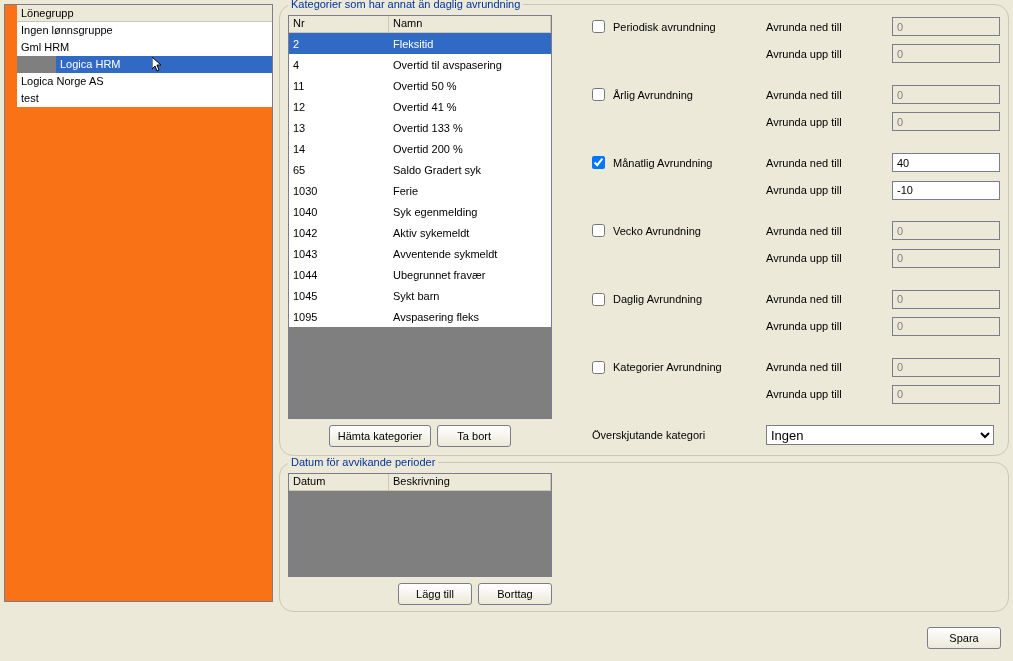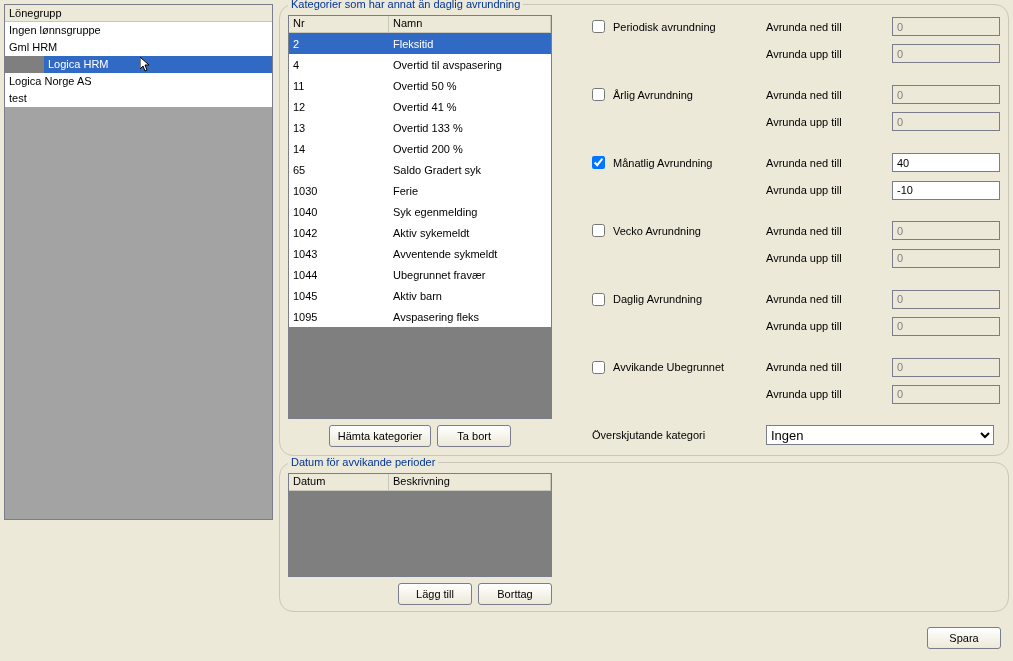--- a/index.html
+++ b/index.html
@@ -16,24 +16,25 @@
   .main {
     display: flex;
     padding: 4px;
     gap: 6px;
     height: 100%;
   }
   .left-col { width: 272px; display: flex; flex-direction: column; }
   .right-col { flex: 1; display: flex; flex-direction: column; gap: 6px; }
 
   .listbox {
-    background: #a3a3a3;
+    background: #f97316;
     border: 1px solid #7b7d8d;
     width: 100%;
-    height: 516px;
+    height: 598px;
+    padding-left: 12px;
   }
   .listbox .header {
     background: #ece9d8;
     border-bottom: 1px solid #c9c7ba;
     padding: 2px 4px;
     font-size: 11px;
     height: 17px;
     line-height: 13px;
   }
   .listbox .items {
@@ -268,21 +269,21 @@
               <div class="row">
                 <div class="cell nr">1043</div>
                 <div class="cell namn">Avventende sykmeldt</div>
               </div>
               <div class="row">
                 <div class="cell nr">1044</div>
                 <div class="cell namn">Ubegrunnet fravær</div>
               </div>
               <div class="row">
                 <div class="cell nr">1045</div>
-                <div class="cell namn">Aktiv barn</div>
+                <div class="cell namn">Sykt barn</div>
               </div>
               <div class="row">
                 <div class="cell nr">1095</div>
                 <div class="cell namn">Avspasering fleks</div>
               </div>
             </div>
         </div>
         <div class="btnrow">
           <button class="btn" style="min-width:98px">Hämta kategorier</button>
           <button class="btn">Ta bort</button>
@@ -356,21 +357,21 @@
           </div>
           <div class="setting-row">
             <div class="chkcol"></div>
             <div class="lblcol">Avrunda upp till</div>
             <div class="inpcol"><input class="txt disabled" value="0" readonly="" style=""></div>
           </div>
           <div class="spacer-row"></div>
           <div class="setting-row">
             <div class="chkcol">
               <input type="checkbox" style="">
-              <span>Avvikande Ubegrunnet</span>
+              <span>Kategorier Avrundning</span>
             </div>
             <div class="lblcol">Avrunda ned till</div>
             <div class="inpcol"><input class="txt disabled" value="0" readonly="" style=""></div>
           </div>
           <div class="setting-row">
             <div class="chkcol"></div>
             <div class="lblcol">Avrunda upp till</div>
             <div class="inpcol"><input class="txt disabled" value="0" readonly="" style=""></div>
           </div>
           <div class="spacer-row"></div>

